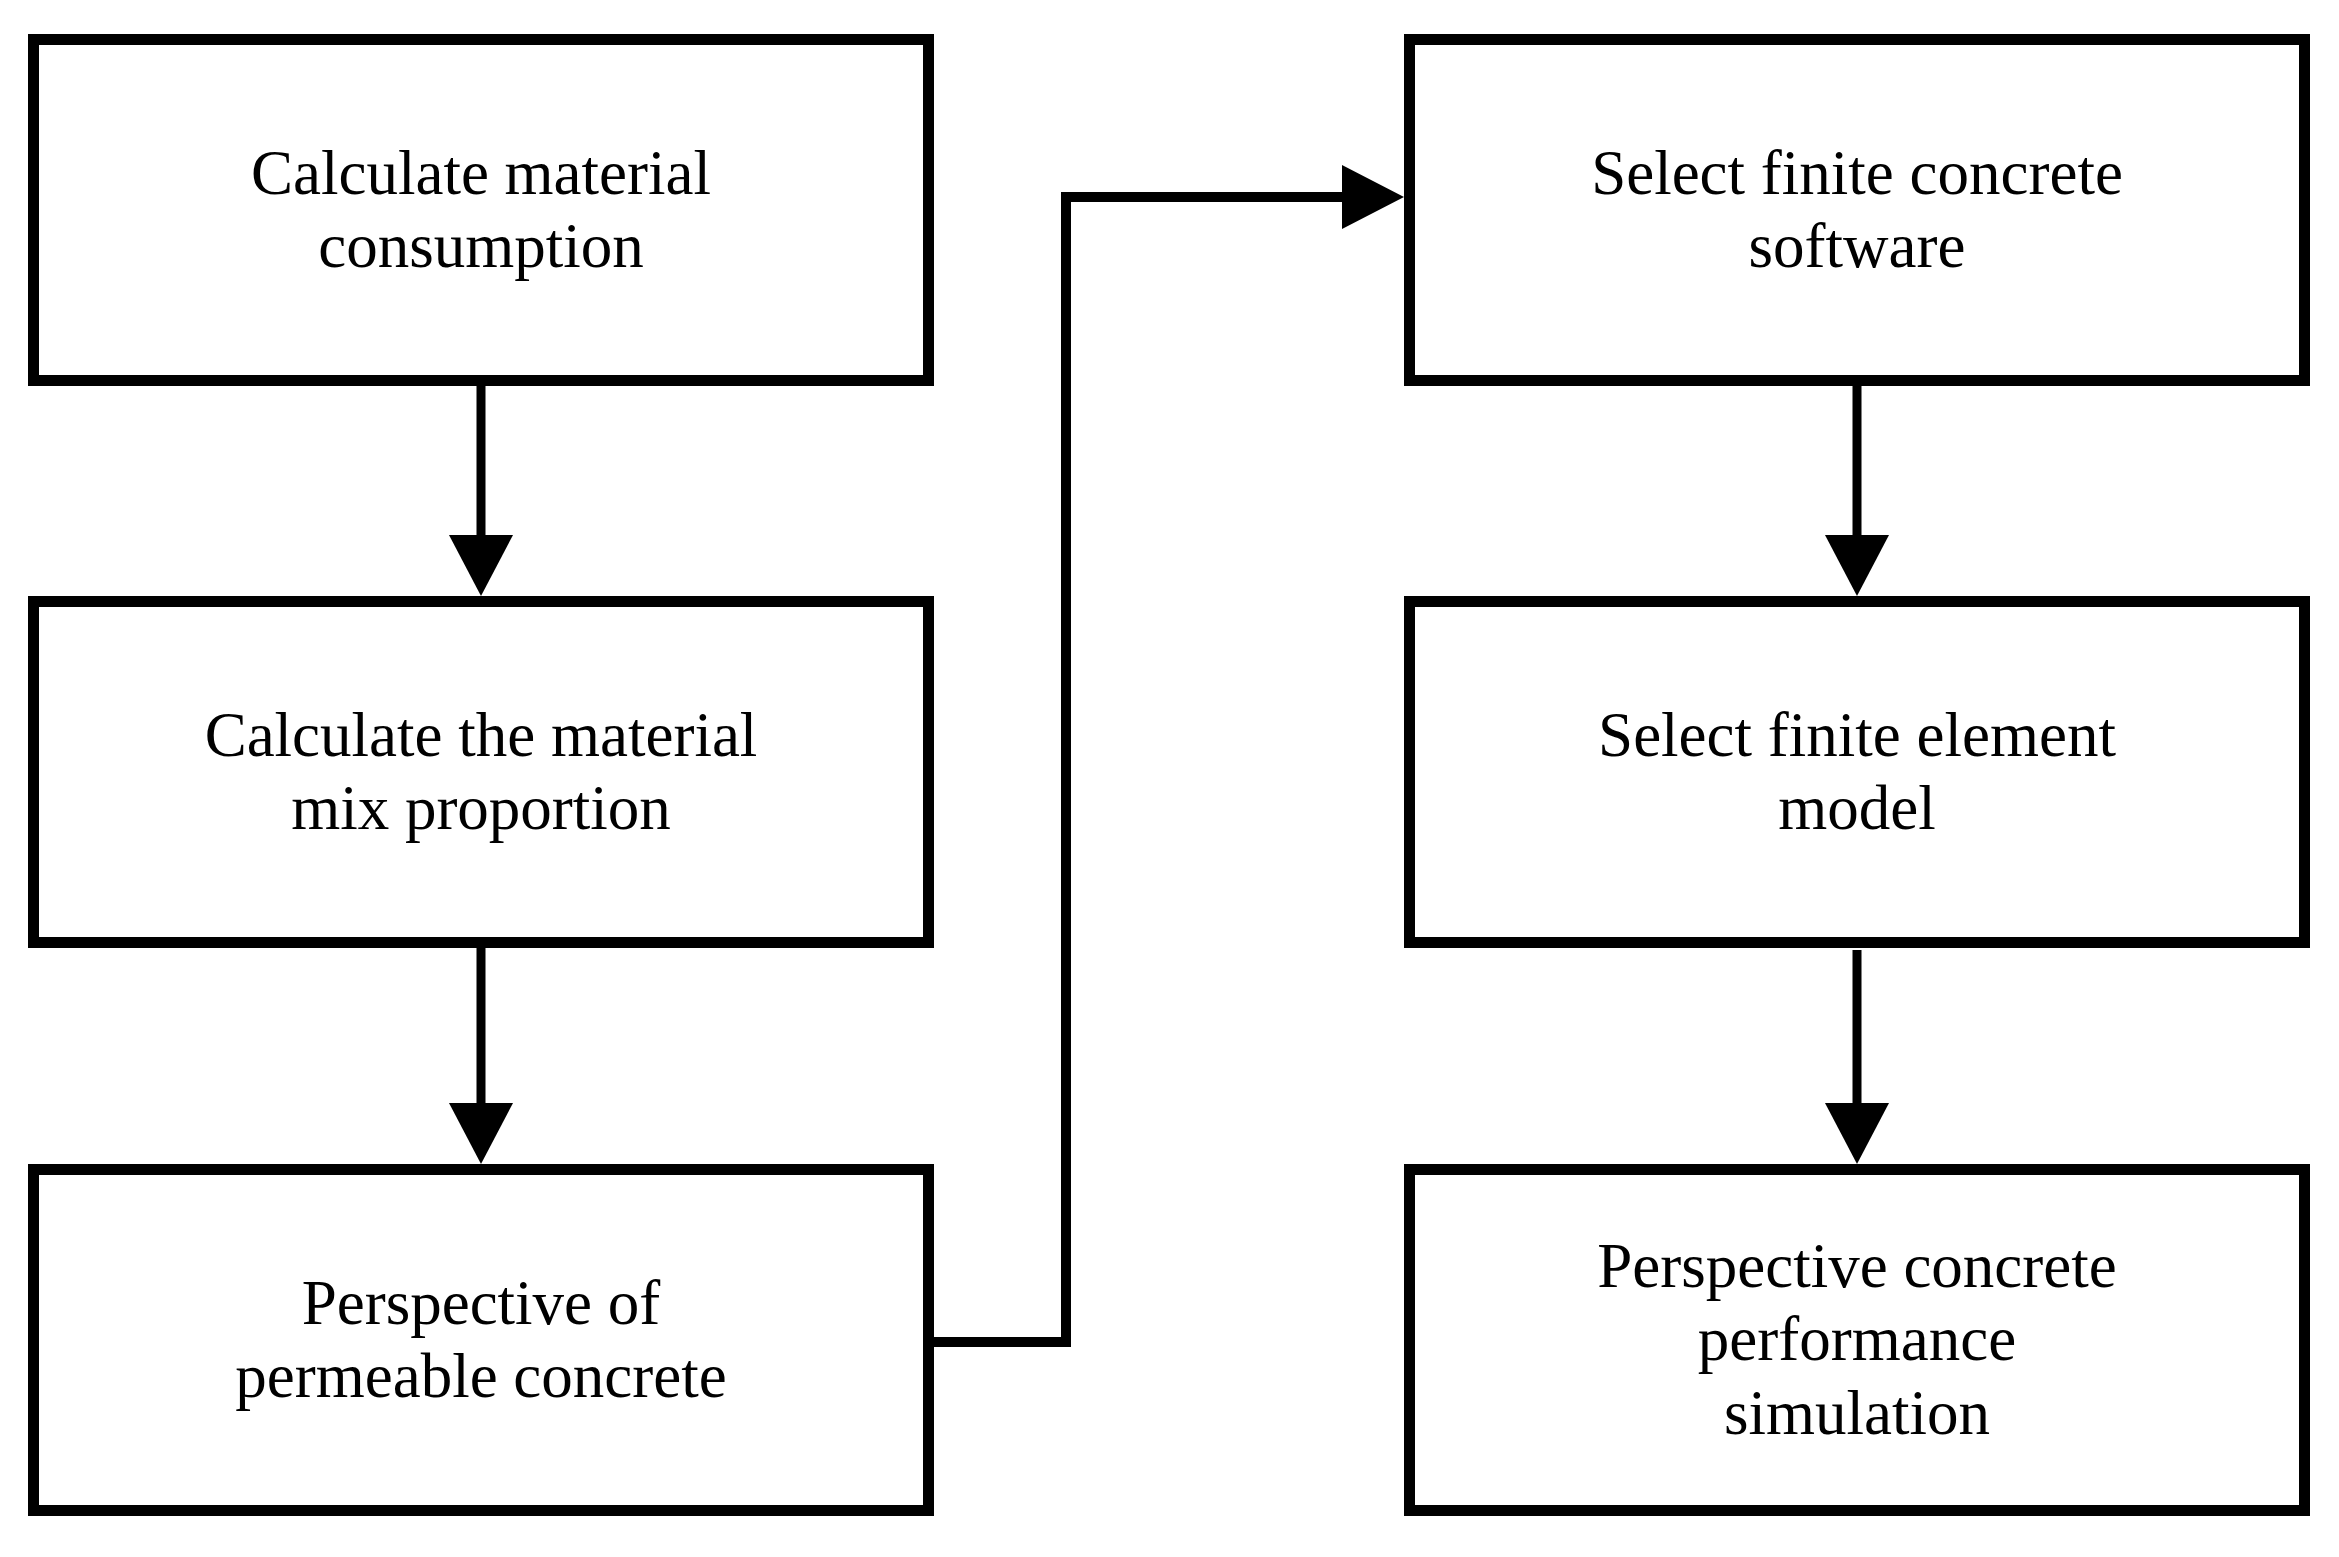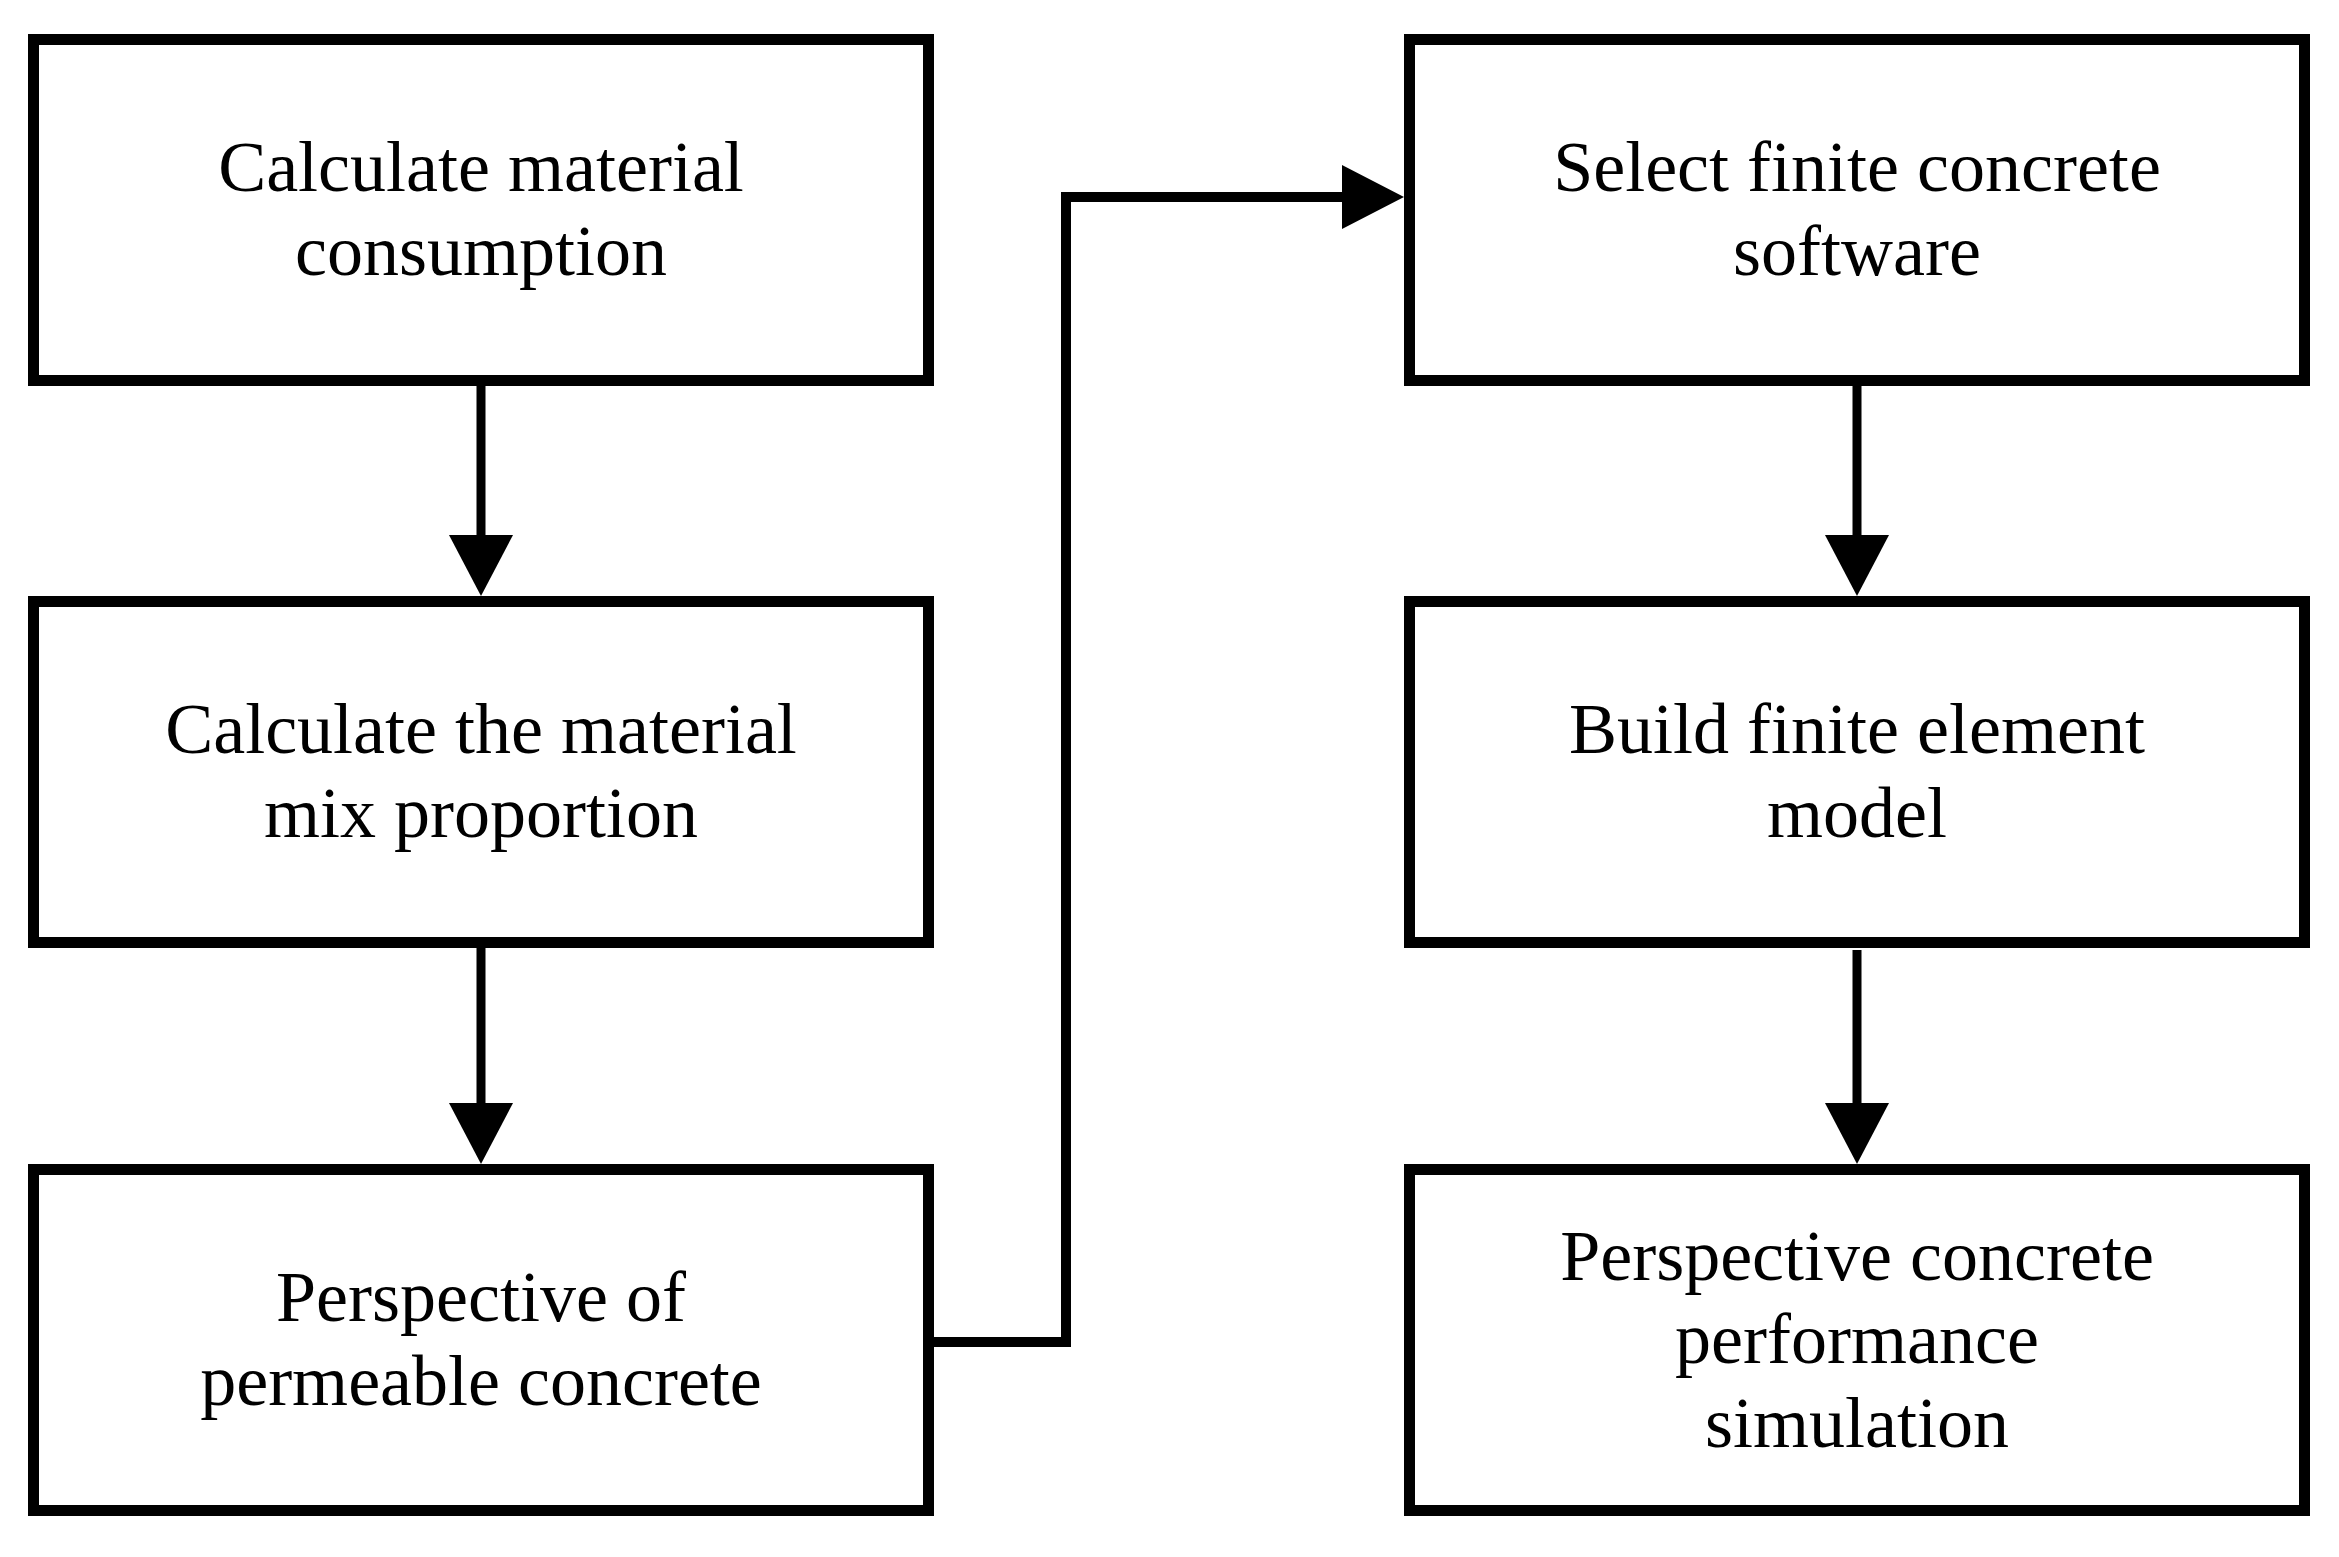--- a/index.html
+++ b/index.html
@@ -46,21 +46,21 @@
     display: flex;
     align-items: center;
     justify-content: center;
   }
   .col-left  { left: 28px;  }
   .col-right { left: 1404px; }
   .row-1 { top: 34px;   }
   .row-2 { top: 596px;  }
   .row-3 { top: 1164px; }
   .node-label {
-    font-size: 72px;
+    font-size: 63px;
     line-height: 1.16;
     color: #000000;
     text-align: center;
     white-space: pre-line;
     padding: 0 10px;
   }
 </style>
 </head>
 <body>
 
@@ -108,21 +108,21 @@
     <span class="node-label">Perspective of
 permeable concrete</span>
   </div>
 
   <div class="node col-right row-1">
     <span class="node-label">Select finite concrete
 software</span>
   </div>
 
   <div class="node col-right row-2">
-    <span class="node-label">Build finite element
+    <span class="node-label">Select finite element
 model</span>
   </div>
 
   <div class="node col-right row-3">
     <span class="node-label">Perspective concrete
 performance
 simulation</span>
   </div>
 
 </div>

